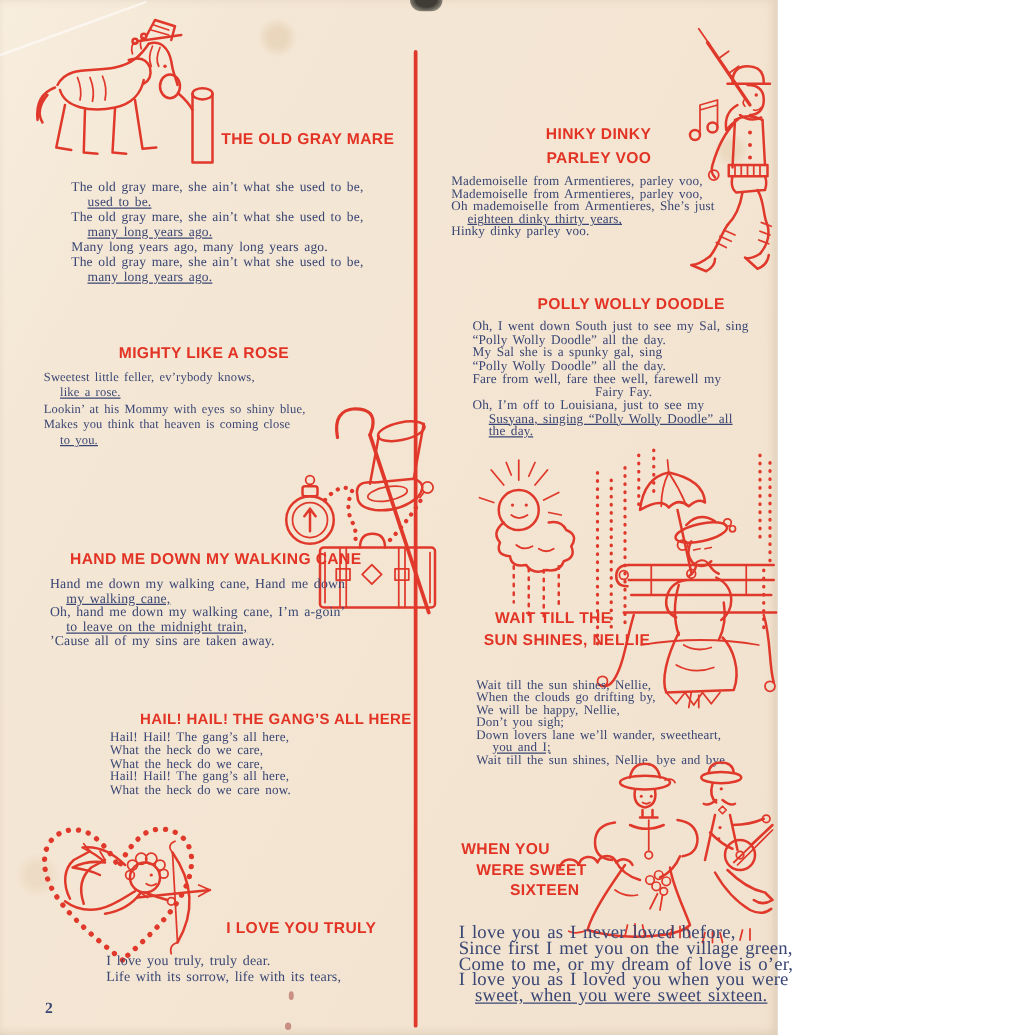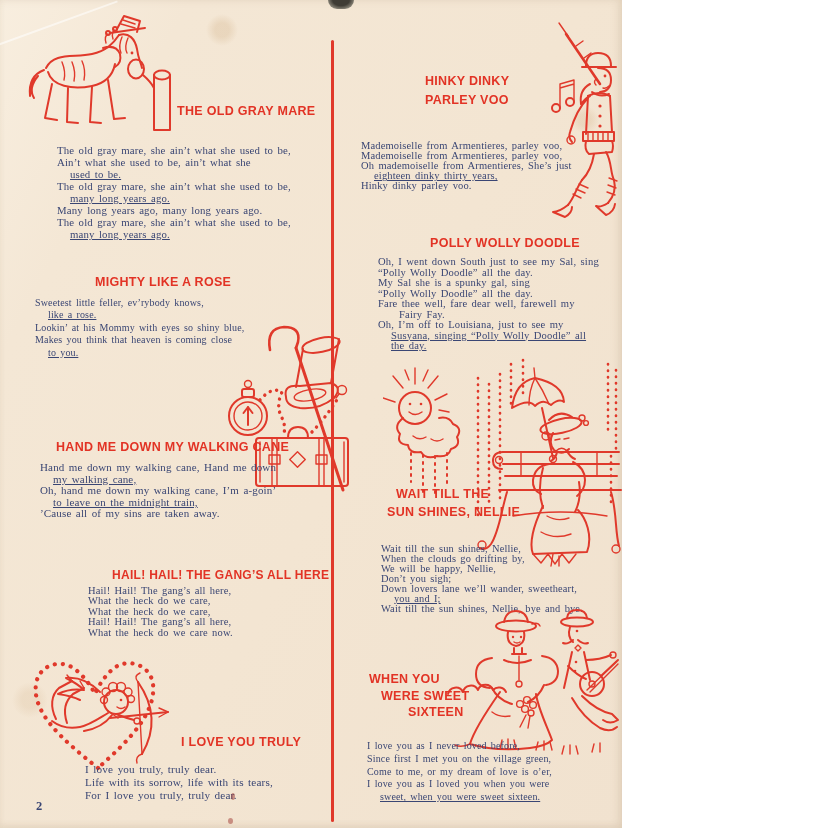--- a/index.html
+++ b/index.html
@@ -15,21 +15,21 @@
   .fold{position:absolute;left:-28px;top:26px;width:150px;height:2px;background:rgba(255,255,255,.55);
         transform:rotate(-20deg);}
   .notch{position:absolute;left:328px;top:0;width:26px;height:9px;border-radius:0 0 13px 13px;
          background:radial-gradient(ellipse at 50% 0%,#3f3c35 0 45%,#8f8a7d 75%,#c9bfa9 100%);}
   .divider{position:absolute;left:331px;top:40px;width:2.5px;height:782px;background:#e0392b;border-radius:2px;}
   .title{position:absolute;font-family:"Liberation Sans",sans-serif;font-weight:bold;
          font-size:12.5px;color:#e23325;letter-spacing:.3px;white-space:nowrap;}
   .lyrics{position:absolute;color:#3a4674;font-size:10.8px;letter-spacing:.15px;word-spacing:1.5px;}
   .ln{white-space:nowrap;}
   .ind{padding-left:13px;text-decoration:underline;}
-  .ind2{padding-left:21px;}
+  .ind2{padding-left:21px;text-align:center;}
   .pagenum{position:absolute;left:36px;top:799px;color:#3a4674;font-size:12.5px;font-weight:bold;}
   .smudge{position:absolute;background:rgba(150,40,35,.45);border-radius:50%;filter:blur(.6px);}
   svg{position:absolute;stroke:#e0392b;fill:none;stroke-width:2;stroke-linecap:round;stroke-linejoin:round;}
   .fdot{fill:#e0392b;stroke:none;}
   .thin{stroke-width:1.4;}
   .dots{stroke-width:4.2;stroke-dasharray:0.1 8;}
   .chain{stroke-width:3.4;stroke-dasharray:0.1 6.5;}
   .rain{stroke-width:2;stroke-dasharray:2 5;}
   .raindot{stroke-width:2.6;stroke-dasharray:0.5 6;}
 </style>
@@ -62,21 +62,20 @@
     <path class="thin" d="M88,37 Q86,30 90,28 M95,33 Q93,26 97,24"></path>
     <circle cx="90" cy="27" r="2"></circle>
       <circle cx="97" cy="23" r="2"></circle>
     <path d="M136,69 L136,124 L152,124 L152,69"></path>
     <ellipse cx="144" cy="69" rx="8" ry="4.5"></ellipse>
   </svg>
 
   <div class="title" style="left:177px;top:104px">THE OLD GRAY MARE</div>
   <div class="lyrics" style="left:57px;top:144px;line-height:12px">
     <div class="ln">The old gray mare, she ain’t what she used to be,</div>
-    <div class="ln">Ain’t what she used to be, ain’t what she</div>
     <div class="ln ind">used to be.</div>
     <div class="ln">The old gray mare, she ain’t what she used to be,</div>
     <div class="ln ind">many long years ago.</div>
     <div class="ln">Many long years ago, many long years ago.</div>
     <div class="ln">The old gray mare, she ain’t what she used to be,</div>
     <div class="ln ind">many long years ago.</div>
   </div>
 
   <div class="title" style="left:95px;top:275px">MIGHTY LIKE A ROSE</div>
   <div class="lyrics" style="left:35px;top:297px;line-height:12.4px;font-size:10px">
@@ -153,21 +152,20 @@
     <path class="thin" d="M118,56 q-5,-6 2,-9 M122,128 q-7,2 -5,9"></path>
     <path class="thin" d="M118,56 L122,128"></path>
     <path d="M90,92 L148,86"></path>
     <path class="thin" d="M148,86 l-9,-4 M148,86 l-9,5 M94,89 l-6,-4 M98,92 l-7,-5"></path>
   </svg>
 
   <div class="title" style="left:181px;top:735px">I LOVE YOU TRULY</div>
   <div class="lyrics" style="left:85px;top:763px;line-height:13.2px;font-size:11.2px">
     <div class="ln">I love you truly, truly dear.</div>
     <div class="ln">Life with its sorrow, life  with  its tears,</div>
-    <div class="ln">For I love you truly, truly dear.</div>
   </div>
 
   <div class="pagenum">2</div>
   <div class="smudge" style="left:231px;top:793px;width:4px;height:7px"></div>
   <div class="smudge" style="left:228px;top:818px;width:5px;height:6px"></div>
 
   <svg style="left:546px;top:20px" width="76" height="200" viewBox="0 0 76 200">
     <circle cx="10" cy="88" r="4"></circle>
     <path class="thin" d="M14,88 L14,64 L28,60 L28,82 M14,68 L28,64"></path>
     <circle cx="24" cy="82" r="4"></circle>
@@ -192,39 +190,39 @@
     <path d="M40,121 Q38,130 43,134 L66,132 Q68,126 66,121"></path>
     <path d="M48,134 C46,146 42,154 36,160"></path>
     <path d="M36,160 C30,169 28,178 22,185"></path>
     <path class="thin" d="M33,164 l9,4 M30,169 l9,4 M27,174 l8,4"></path>
     <path d="M22,185 Q13,192 7,192 L19,197 Q26,193 26,187"></path>
     <path d="M60,132 C66,142 64,152 68,160 C70,168 68,176 62,183"></path>
     <path class="thin" d="M63,158 l8,3 M62,165 l8,3 M61,172 l8,3"></path>
     <path d="M62,183 Q54,188 50,186 L60,195 Q68,192 69,184"></path>
   </svg>
 
-  <div class="title" style="left:425px;top:72px;width:96px;text-align:left;line-height:18.5px">
+  <div class="title" style="left:425px;top:98px;width:96px;text-align:right;line-height:18.5px">
     <div>HINKY DINKY</div>
     <div>PARLEY VOO</div>
   </div>
   <div class="lyrics" style="left:361px;top:141px;line-height:10.1px;font-size:10.5px">
     <div class="ln">Mademoiselle from Armentieres, parley voo,</div>
     <div class="ln">Mademoiselle from Armentieres, parley voo,</div>
     <div class="ln">Oh mademoiselle from Armentieres, She’s just</div>
     <div class="ln ind">eighteen dinky thirty years,</div>
     <div class="ln">Hinky dinky parley voo.</div>
   </div>
 
   <div class="title" style="left:430px;top:236px">POLLY WOLLY DOODLE</div>
   <div class="lyrics" style="left:378px;top:257px;line-height:10.5px;font-size:10.6px">
     <div class="ln">Oh, I went down South just to see my Sal, sing</div>
     <div class="ln">“Polly Wolly Doodle” all the day.</div>
     <div class="ln">My Sal she is a spunky gal, sing</div>
     <div class="ln">“Polly Wolly Doodle” all the day.</div>
-    <div class="ln">Fare thee well, fare dear well, farewell my</div>
+    <div class="ln">Fare from well, fare thee well, farewell my</div>
     <div class="ln ind2">Fairy Fay.</div>
     <div class="ln">Oh, I’m off to Louisiana, just to see my</div>
     <div class="ln ind">Susyana, singing “Polly Wolly Doodle” all</div>
     <div class="ln ind">the day.</div>
   </div>
 
   <svg style="left:383px;top:356px" width="239" height="212" viewBox="0 0 239 212">
     <circle cx="32" cy="52" r="16"></circle>
     <circle class="fdot" cx="27" cy="48" r="1.3"></circle>
       <circle class="fdot" cx="38" cy="48" r="1.3"></circle>
@@ -323,20 +321,20 @@
     <path d="M148,88 C158,98 168,104 178,106 L184,112 Q176,117 169,112"></path>
     <path d="M138,90 C146,104 156,114 166,120 Q176,125 183,119"></path>
     <path class="thin" d="M68,132 l-2,9 M74,131 l0,10 M80,132 l2,9"></path>
     <path class="thin" d="M104,134 l-2,8 M110,133 l0,9 M116,134 l2,8"></path>
     <path class="thin" d="M130,138 l-2,8 M136,137 l0,9 M142,138 l2,8 M160,136 l-2,8 M166,135 l0,9"></path>
   </svg>
 
   <div class="title" style="left:369px;top:672px">WHEN YOU</div>
   <div class="title" style="left:381px;top:689px">WERE SWEET</div>
   <div class="title" style="left:408px;top:705px">SIXTEEN</div>
-  <div class="lyrics" style="left:367px;top:740px;line-height:12.8px;font-size:10px">
+  <div class="lyrics" style="left:367px;top:740px;line-height:12.8px;font-size:15px">
     <div class="ln">I love you as I never loved before,</div>
     <div class="ln">Since first I met you on the village green,</div>
     <div class="ln">Come to me, or my dream of love is o’er,</div>
     <div class="ln">I love you as I loved you when you were</div>
     <div class="ln ind">sweet, when you were sweet sixteen.</div>
   </div>
 </div>
 
 </body></html>

